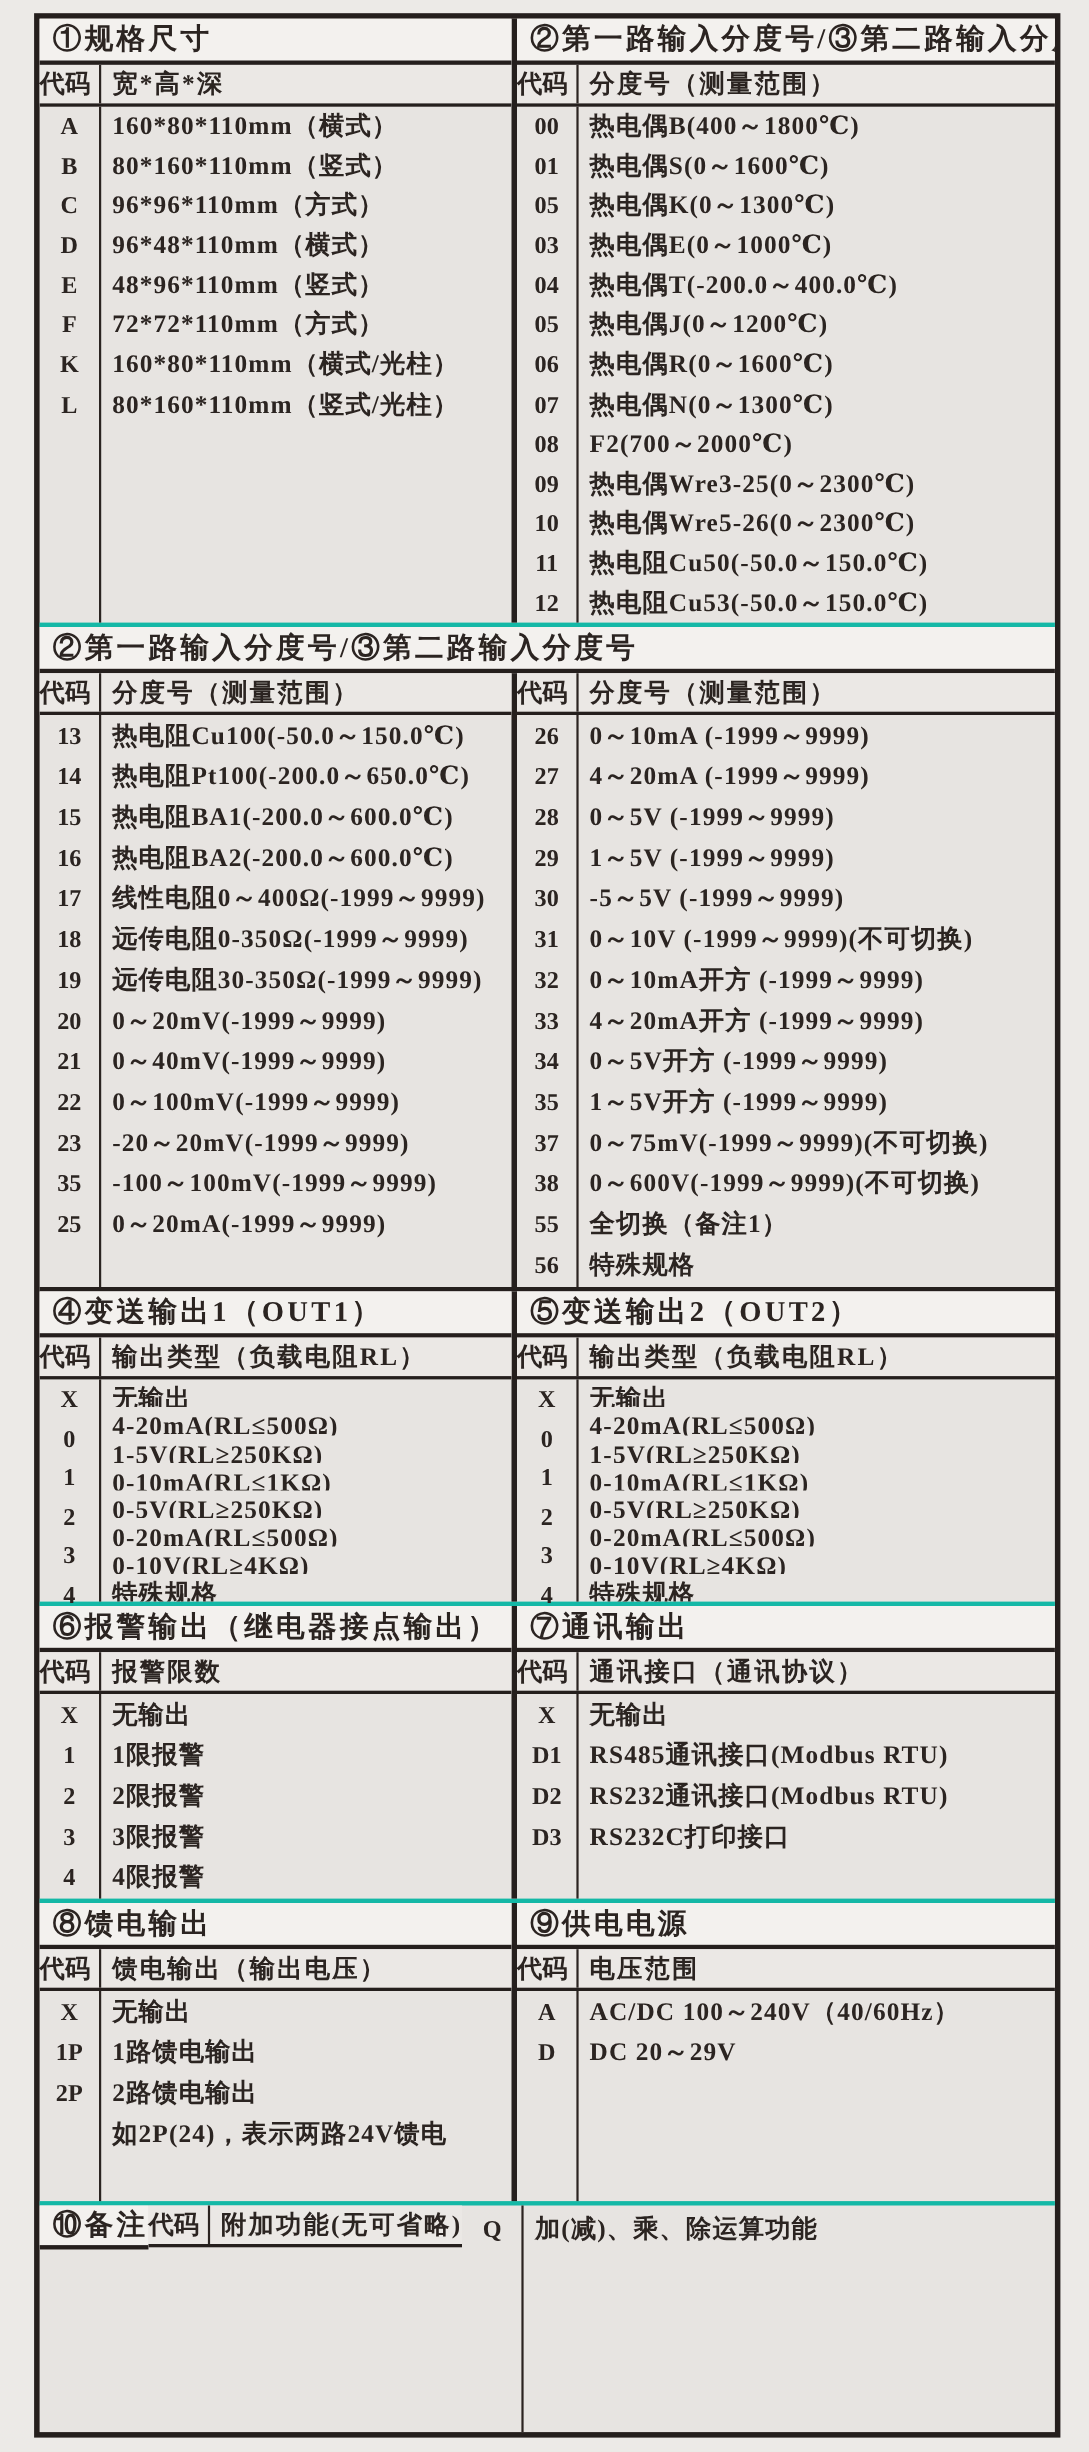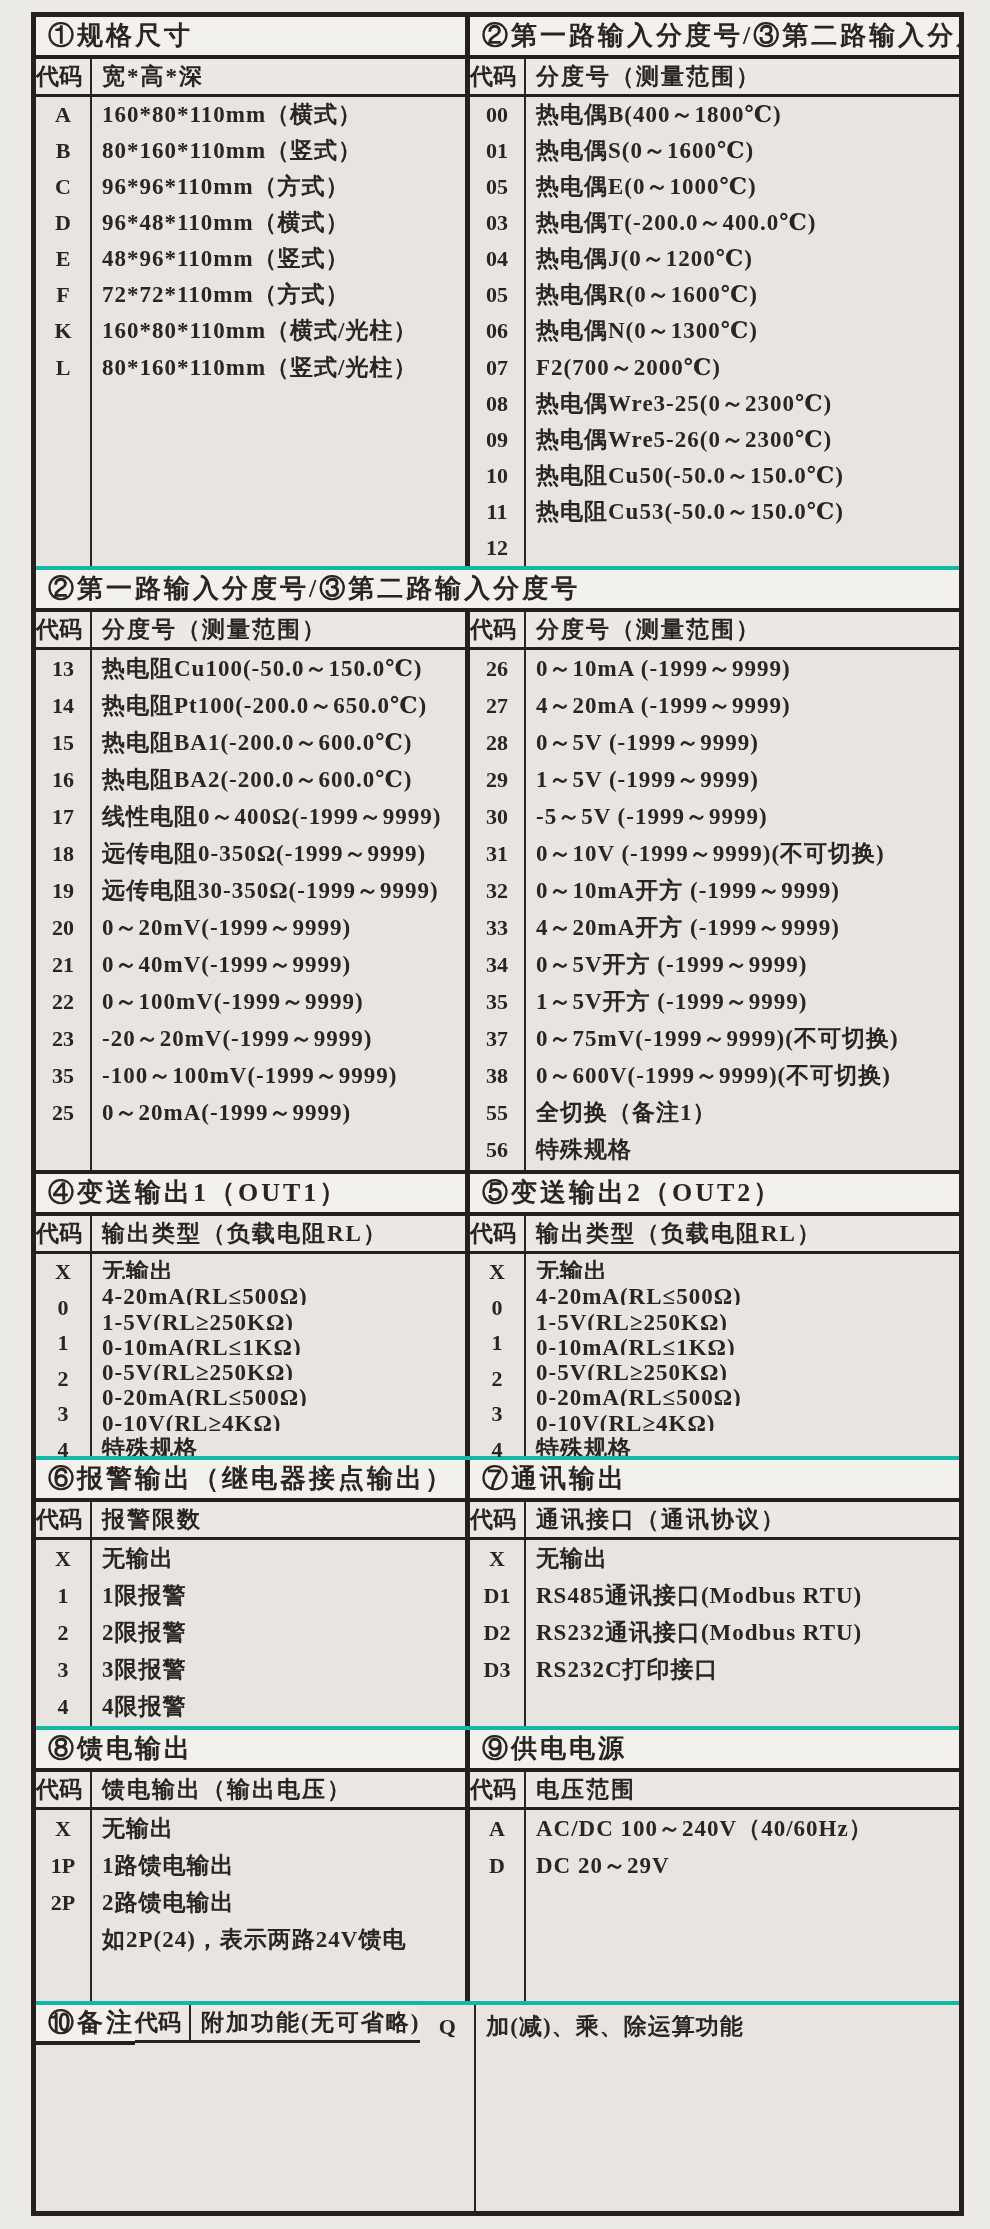--- a/index.html
+++ b/index.html
@@ -145,20 +145,21 @@
 
             <div class="bcell code">12</div>
 
         </div>
         <div class="col descs">
 
             <div class="bcell desc">热电偶B(400～1800℃)</div>
 
             <div class="bcell desc">热电偶S(0～1600℃)</div>
 
+            <div class="bcell desc">热电偶K(0～1300℃)</div>
 
             <div class="bcell desc">热电偶E(0～1000℃)</div>
 
             <div class="bcell desc">热电偶T(-200.0～400.0℃)</div>
 
             <div class="bcell desc">热电偶J(0～1200℃)</div>
 
             <div class="bcell desc">热电偶R(0～1600℃)</div>
 
             <div class="bcell desc">热电偶N(0～1300℃)</div>

